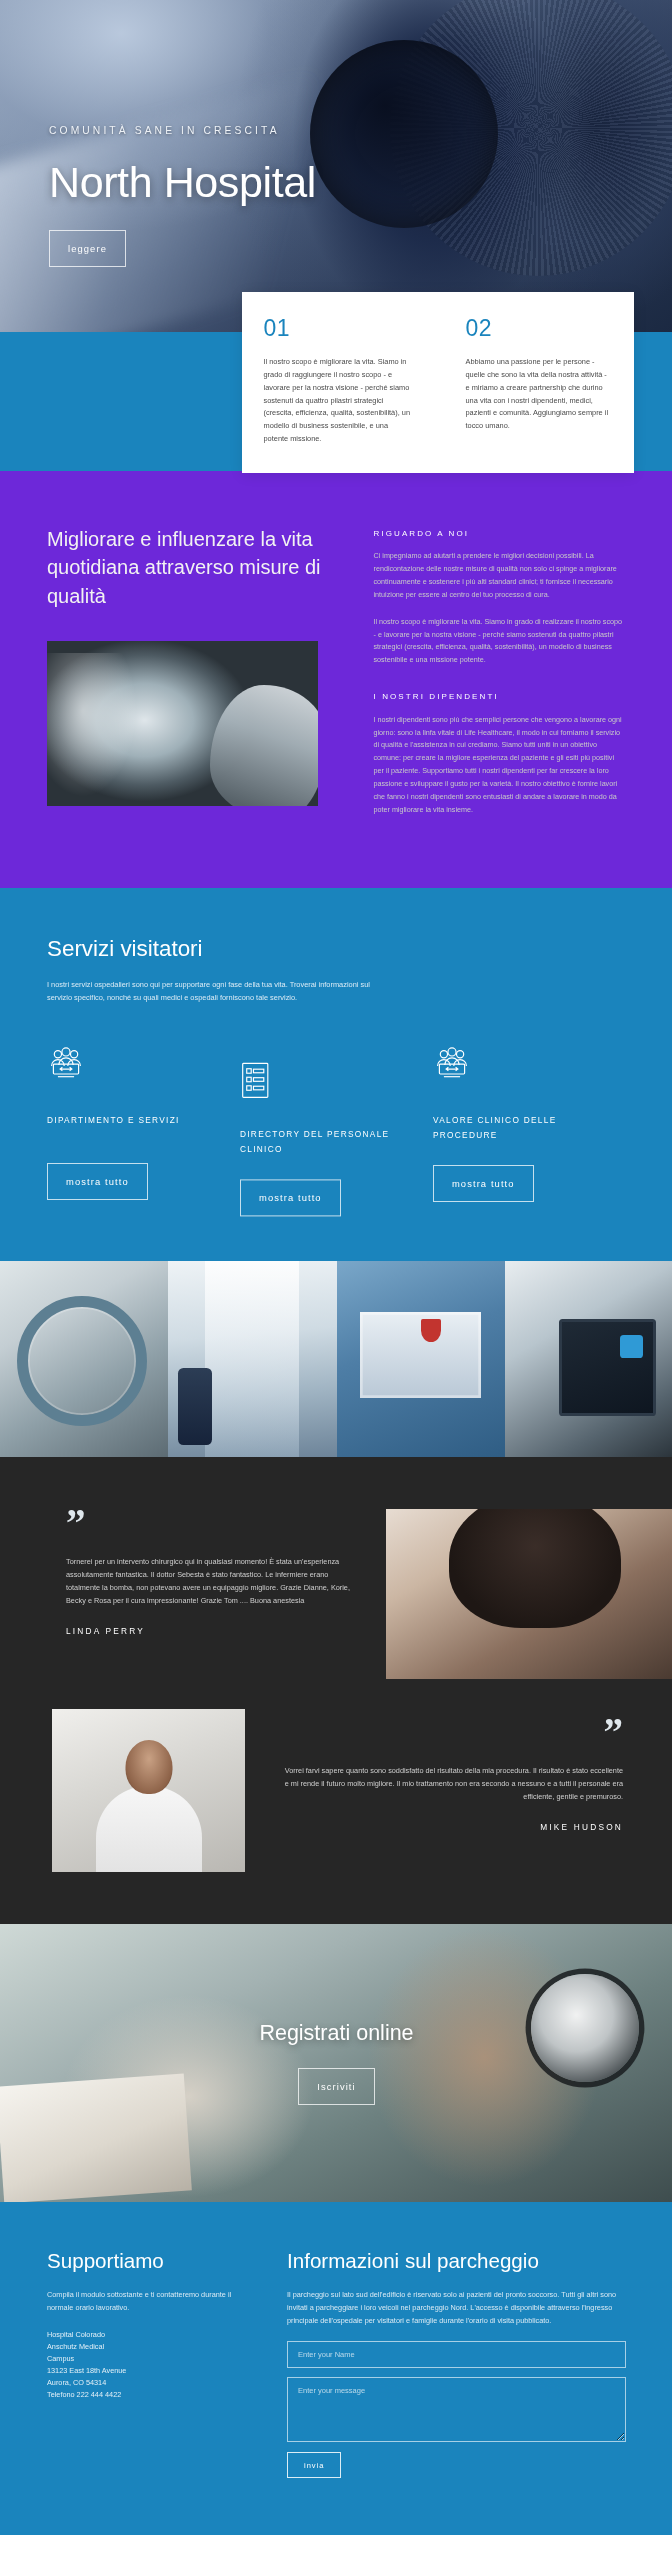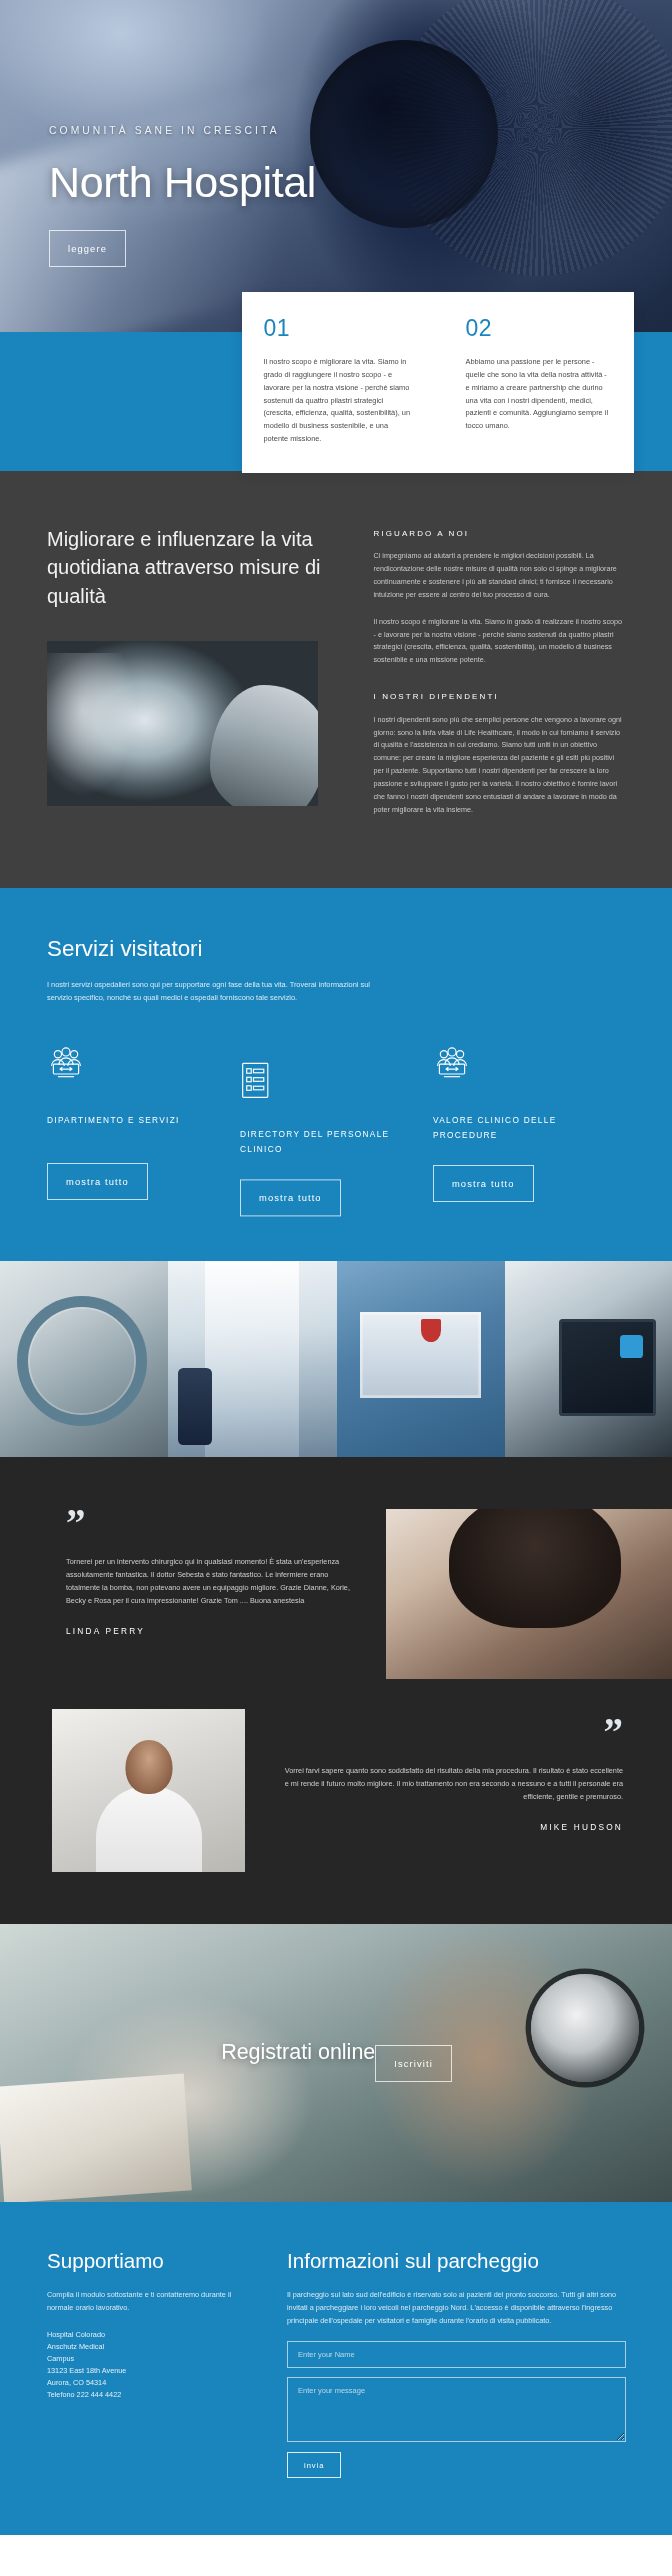--- a/index.html
+++ b/index.html
@@ -124,21 +124,21 @@
     letter-spacing: 0.4px;
   }
   .num-card p {
     color: #4a4a4a;
     font-size: 7.4px;
     line-height: 1.72;
   }
 
   
   .dark-section {
-    background: #404040;
+    background: #6d28d9;
     width: 673px;
     padding: 54px 47px 57px 47px;
     display: flex;
     gap: 30.5px;
   }
   .dark-left { width: 296px; flex: 0 0 296px; }
   .dark-left h2 {
     color: #f2f2f2;
     font-size: 20px;
     font-weight: 300;
@@ -346,21 +346,21 @@
     background: radial-gradient(circle at 42% 38%, #f1f2f2 0%, #bfc4c6 40%, #4a5154 78%, #1d2124 100%);
     box-shadow: 0 0 0 5.4px rgba(25,28,30,.85);
   }
   .register-bg::before {
     content:""; position:absolute; left:0; top:56%; width:188px; height:117px;
     background: linear-gradient(160deg,#f6f4ef 0%,#ddd8ce 55%,#b6b0a5 100%);
     transform: rotate(-4deg);
   }
   .register-inner {
     position: absolute; inset: 0;
-    display: flex; 
+    display: flex; flex-direction: column;
     align-items: center; justify-content: center;
     z-index: 4;
   }
   .register h2 {
     color: #ffffff;
     font-size: 21.5px;
     font-weight: 300;
     margin-bottom: 21.5px;
     text-shadow: 0 1.8px 7.2px rgba(0,0,0,.35);
   }

